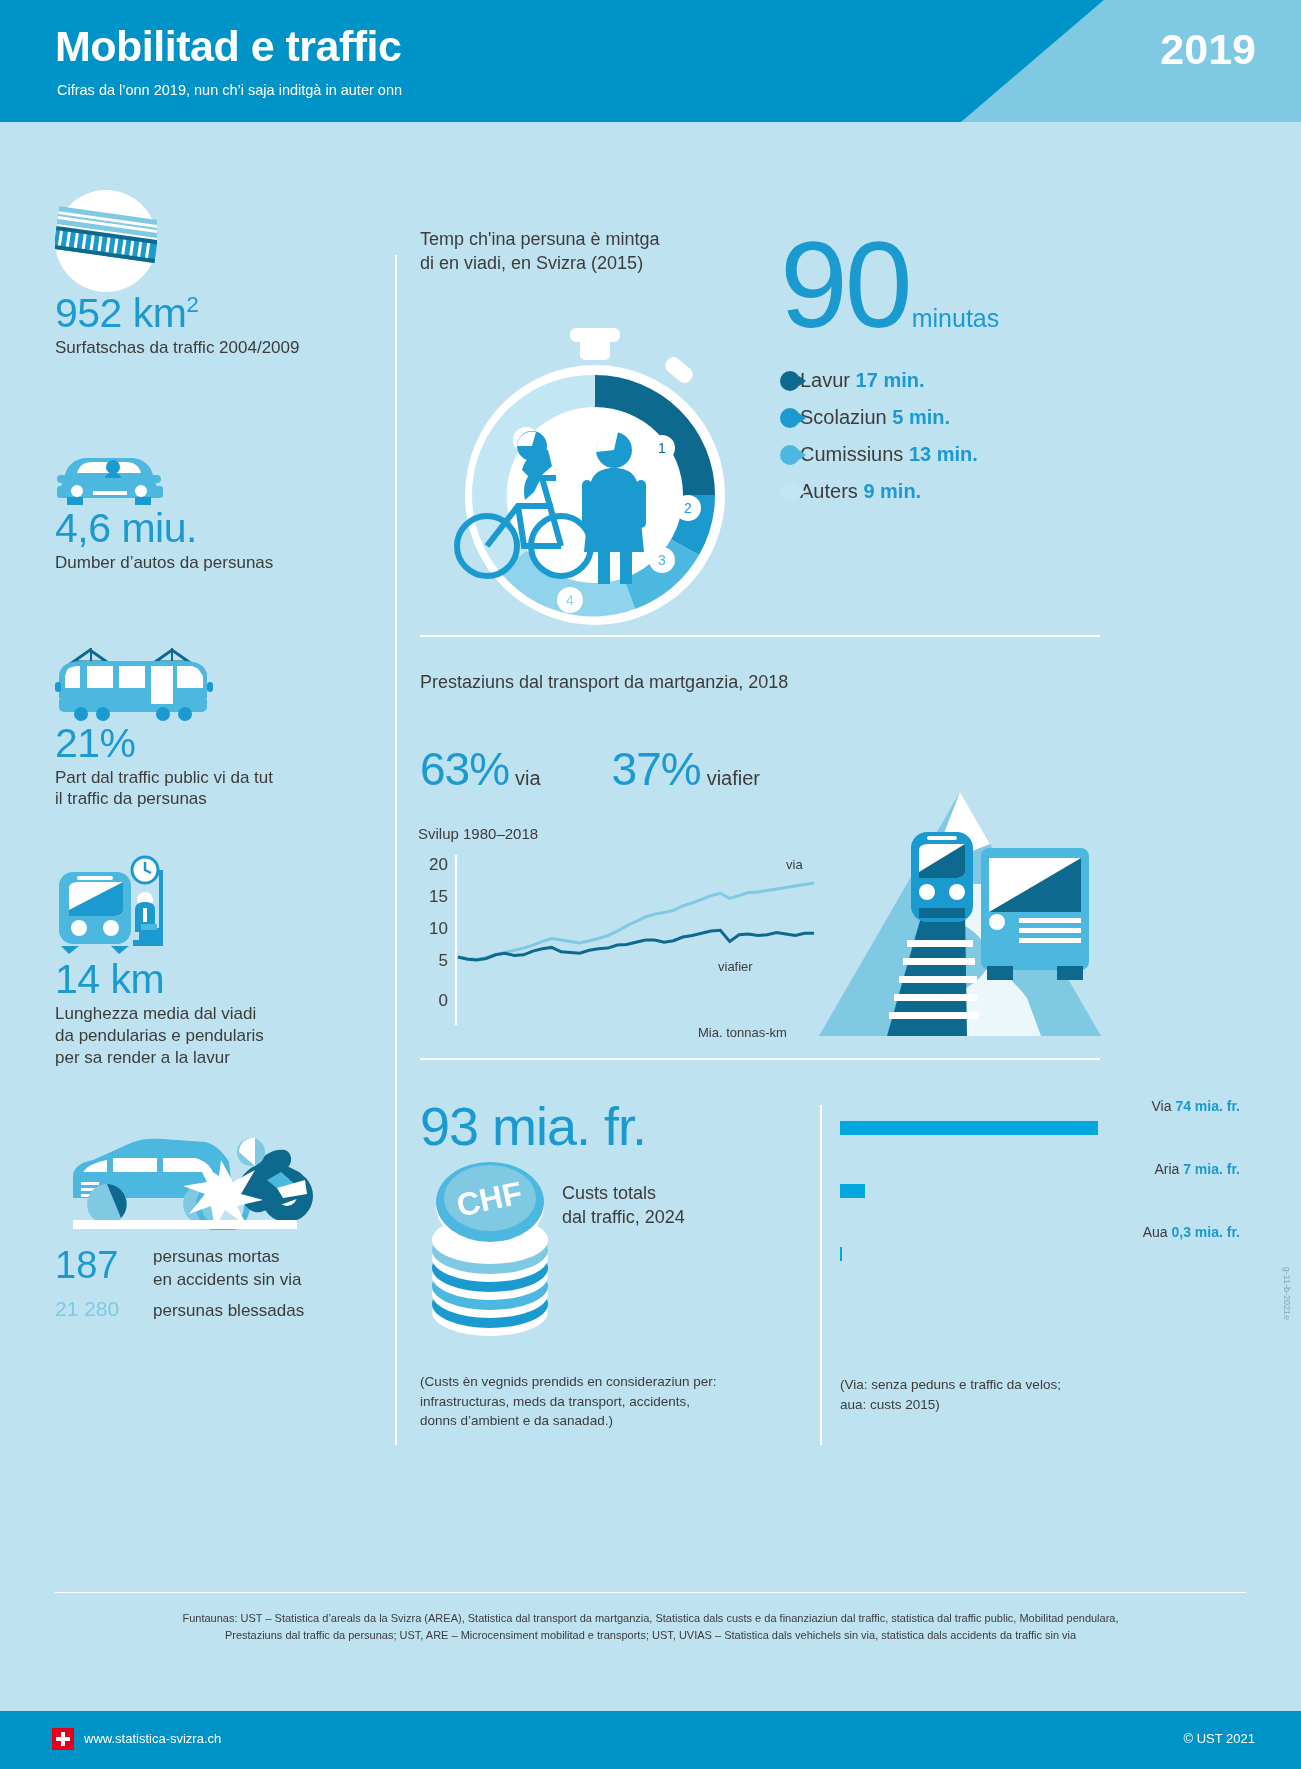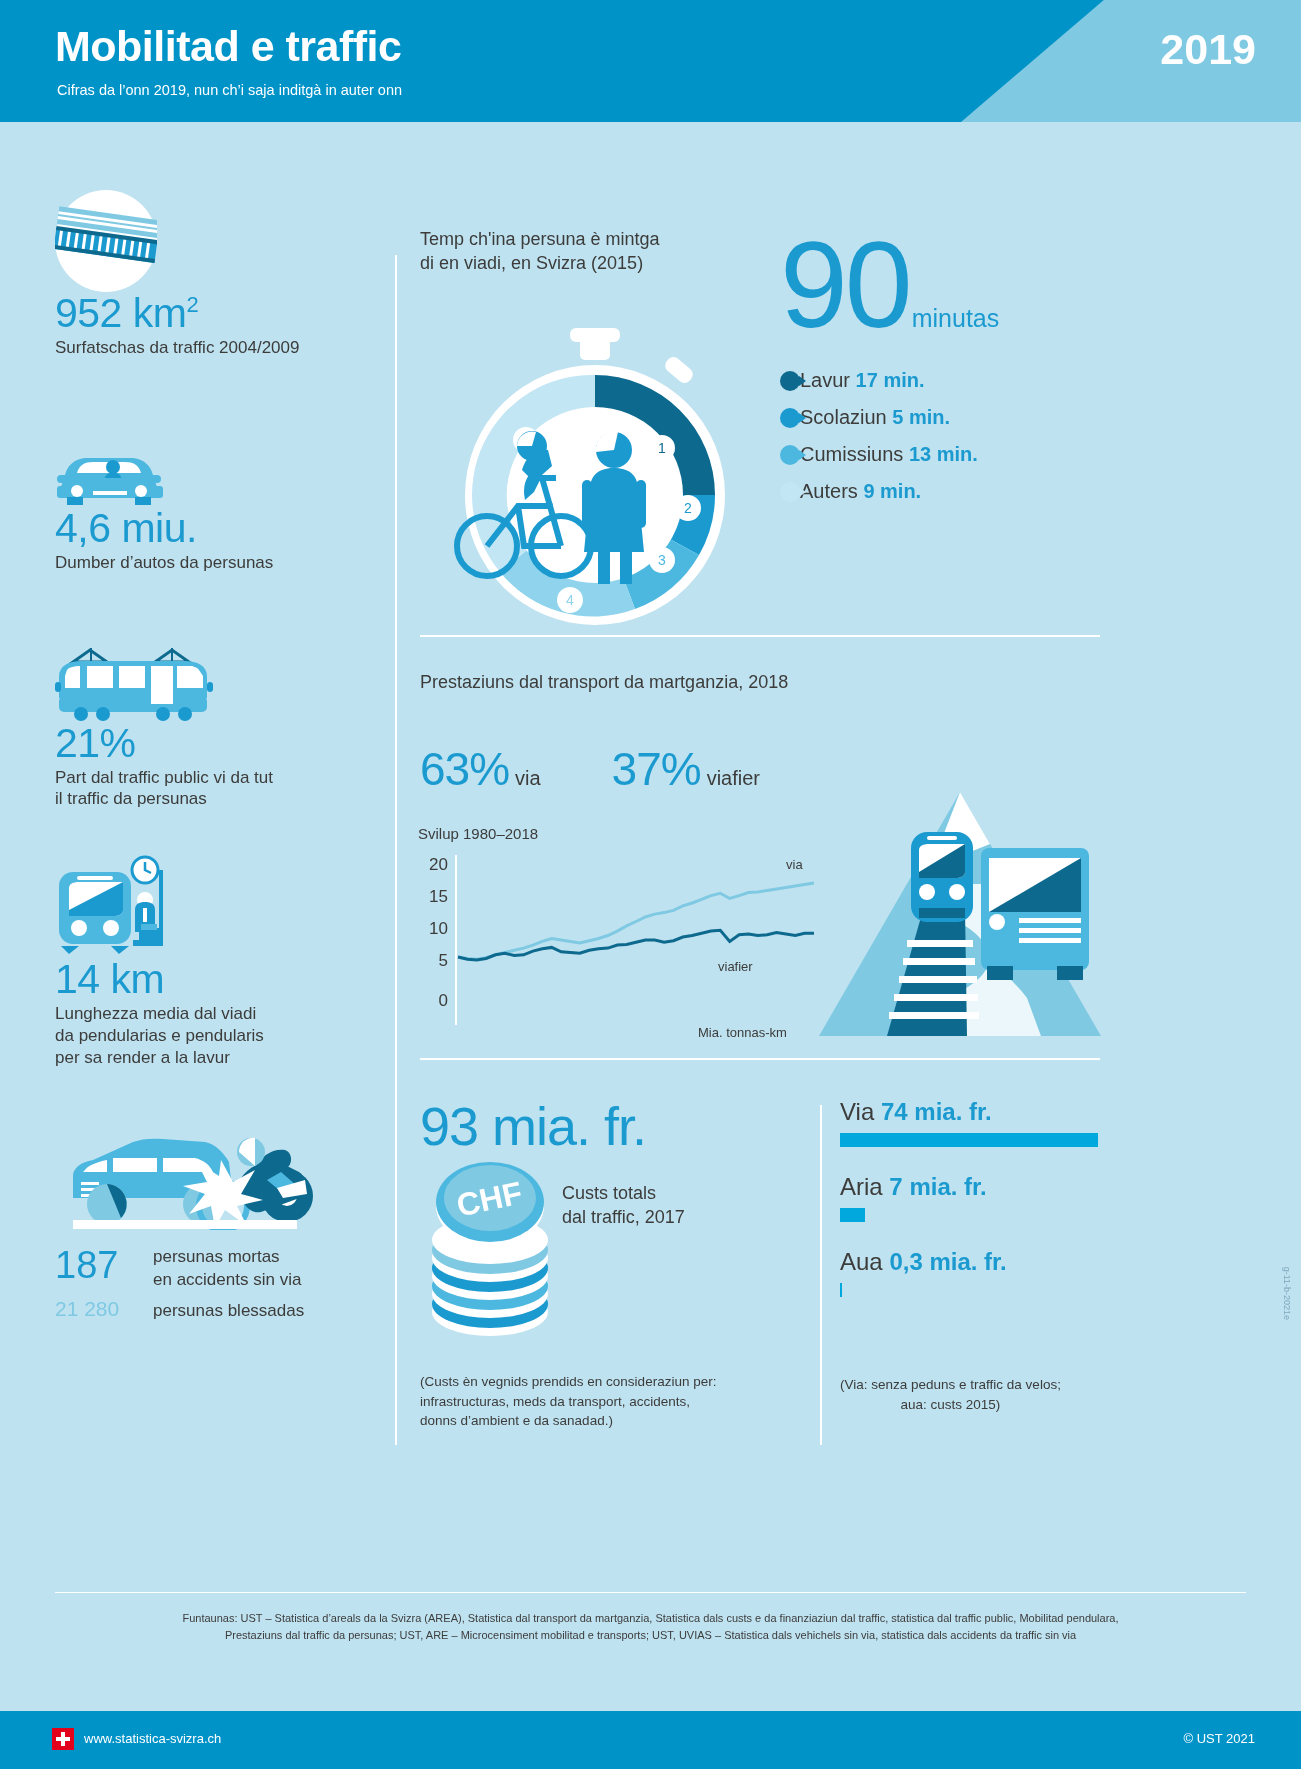--- a/index.html
+++ b/index.html
@@ -84,24 +84,24 @@
   .ytick { position:absolute; font-size:17px; color:#3c3c3b; right:0; text-align:right; }
   .sr-line-lbl { position:absolute; font-size:13px; color:#3c3c3b; }
   .unit-lbl { position:absolute; font-size:13px; color:#3c3c3b; }
   
   .costs-big { position:absolute; left:420px; top:1095px; font-size:54px; color:#1b9ad0; font-weight:300; letter-spacing:-1px;}
   .costs-cap { position:absolute; left:562px; top:1182px; font-size:18px; color:#3c3c3b; line-height:1.32;}
   .costs-note { position:absolute; left:420px; top:1372px; width:355px; font-size:13.5px; color:#3c3c3b; line-height:1.45;}
   
   .bars { position:absolute; left:840px; top:1098px; width:400px; }
   .barrow { margin-bottom:26px; }
-  .barlbl { font-size:24px; color:#3c3c3b; margin-bottom:7px;}
+  .barlbl { font-size:14px; color:#3c3c3b; margin-bottom:7px;text-align:right;}
   .barlbl b { color:#1b9ad0; }
   .bar { height:14px; background:#00a8dd; }
-  .bars-note { position:absolute; left:840px; top:1375px; font-size:13.5px; color:#3c3c3b; line-height:1.45;text-align:center;}
+  .bars-note { position:absolute; left:840px; top:1375px; font-size:13.5px; color:#3c3c3b; line-height:1.45;}
   
   .sources {
     position:absolute; left:55px; top:1610px; width:1191px;
     font-size:11px; color:#3c3c3b; text-align:center; line-height:1.5;
   }
   .hdiv-src { position:absolute; left:55px; top:1592px; width:1191px; height:1px; background:#ffffff; }
   .footer {
     position:absolute; left:0; bottom:0; width:1301px; height:58px;
     background:#0093c8;
   }
@@ -441,21 +441,21 @@
   </svg>
   <div class="sr-line-lbl" style="left:368px; top:32px;">via</div>
   <div class="sr-line-lbl" style="left:300px; top:134px;">viafier</div>
   <div class="unit-lbl" style="left:280px; top:168px;margin-top:32px;">Mia. tonnas-km</div>
 </div>
 
 <div class="hdiv" style="left:420px; top:1058px; width:680px;"></div>
 
 <div class="costs-big">93 mia. fr.</div>
 <div class="costs-cap" style="white-space:pre-line">Custs totals
-dal traffic, 2017</div>
+dal traffic, 2024</div>
 
 <div style="position:absolute; left:420px; top:1162px;">
   <svg width="140" height="180" viewBox="0 0 140 180">
     <ellipse cx="70" cy="150" rx="58" ry="24" fill="#ffffff"></ellipse>
     <ellipse cx="70" cy="142" rx="58" ry="24" fill="#1b9ad0"></ellipse>
     <ellipse cx="70" cy="132" rx="58" ry="24" fill="#ffffff"></ellipse>
     <ellipse cx="70" cy="124" rx="58" ry="24" fill="#4cb8e0"></ellipse>
     <ellipse cx="70" cy="114" rx="58" ry="24" fill="#ffffff"></ellipse>
     <ellipse cx="70" cy="106" rx="58" ry="24" fill="#1b9ad0"></ellipse>
     <ellipse cx="70" cy="96" rx="58" ry="24" fill="#ffffff"></ellipse>

